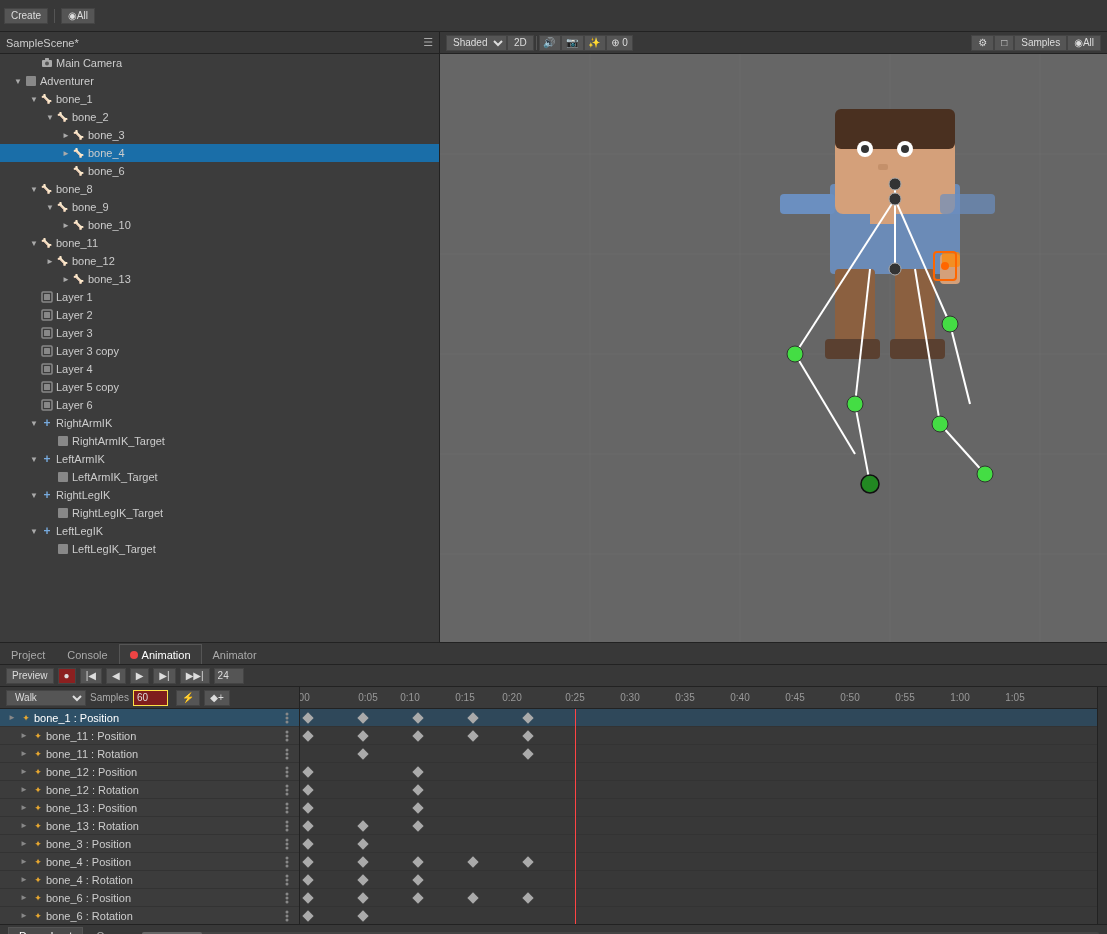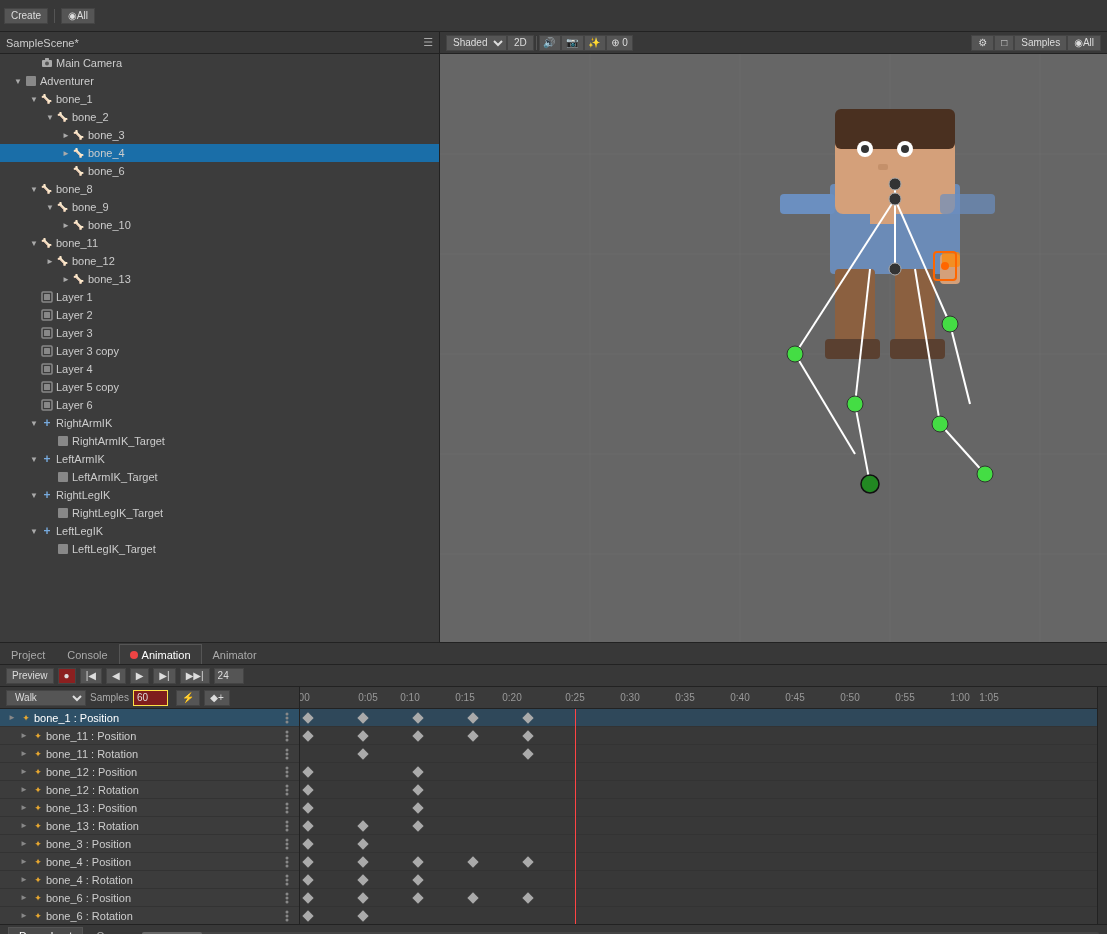--- a/index.html
+++ b/index.html
@@ -928,21 +928,21 @@
             <span class="time-label" style="left: 165px;">0:15</span>
             <span class="time-label" style="left: 212px;">0:20</span>
             <span class="time-label" style="left: 275px;">0:25</span>
             <span class="time-label" style="left: 330px;">0:30</span>
             <span class="time-label" style="left: 385px;">0:35</span>
             <span class="time-label" style="left: 440px;">0:40</span>
             <span class="time-label" style="left: 495px;">0:45</span>
             <span class="time-label" style="left: 550px;">0:50</span>
             <span class="time-label" style="left: 605px;">0:55</span>
             <span class="time-label" style="left: 660px;">1:00</span>
-            <span class="time-label" style="left: 689px;">1:05</span>
+            <span class="time-label" style="left: 715px;">1:05</span>
           </div>
         <div class="timeline-content" id="timeline-rows" style="position:relative;">
 
           <div id="playhead" style="left: 275px; height: 274px; position: absolute; top: 0px; width: 1px; background: rgb(255, 68, 68); z-index: 10;"></div>
         <div class="track-row selected" style="position: relative; width: 800px;">
               <div class="keyframe-diamond" style="left: 4px;"></div>
               <div class="keyframe-diamond" style="left: 59px;"></div>
               <div class="keyframe-diamond" style="left: 114px;"></div>
               <div class="keyframe-diamond" style="left: 169px;"></div>
               <div class="keyframe-diamond" style="left: 224px;"></div>

